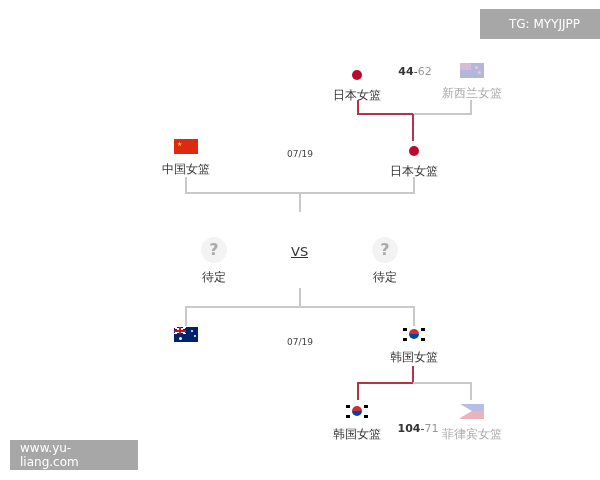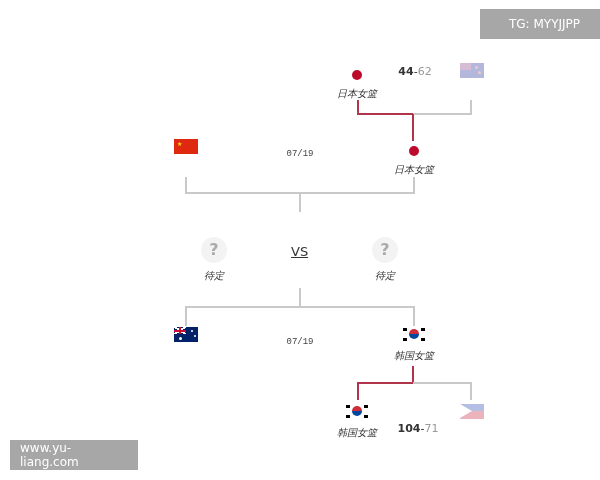--- a/index.html
+++ b/index.html
@@ -1,27 +1,27 @@
 <!DOCTYPE html>
 <html><head>
 <meta charset="utf-8">
 <style>
   html, body { margin:0; padding:0; }
   body { width:600px; height:480px; background:#ffffff; position:relative; overflow:hidden;
          font-family:"DejaVu Sans", "Liberation Sans", sans-serif; color:#333; }
   .line { position:absolute; background:#c9c9c9; }
   .red { background:#b0354a; }
   .team { position:absolute; width:90px; text-align:center; }
-  .team .name { font-size:10px; color:#333; margin-top:3px; white-space:nowrap;font-style:italic; }
+  .team .name { font-size:12px; color:#333; margin-top:3px; white-space:nowrap; }
   .team.lost .name { color:#aaa; }
   .flag { display:inline-block; width:24px; height:15px; position:relative; vertical-align:top; }
   .dot { display:inline-block; width:10px; height:10px; border-radius:50%; background:#bc0a2d; margin-top:3px; }
   .score { position:absolute; font-size:11px; color:#333; text-align:center; width:60px; }
   .score .lose { color:#999; }
-  .date { position:absolute; font-size:9px; color:#444; text-align:center; width:50px;font-family:Liberation Mono, monospace; }
+  .date { position:absolute; font-size:9px; color:#444; text-align:center; width:50px; }
   .q { display:inline-block; width:26px; height:26px; border-radius:50%; background:#f3f3f3; color:#aaa;
        font-weight:bold; font-size:16px; line-height:26px; }
   .vs { position:absolute; font-size:13px; color:#333;text-decoration:underline; }
   .badge { position:absolute; background:#a7a7a7; color:#fff; font-size:12px; padding:0 10px;
            display:flex; align-items:center; justify-content:center; }
 </style>
 </head>
 <body>
 
 <div class="badge" style="left:480px;top:9px;width:109px;height:30px;">
@@ -34,32 +34,34 @@
 </div>
 <div class="score" style="left:385px;top:65px;">
   <b>44</b><span>-</span><span class="lose">62</span>
 </div>
 <div class="team lost" style="left:427px;top:63px;">
   <span class="flag" style="background:#9a9fcf;opacity:.75;">
     <span style="position:absolute;left:0;top:0;width:11px;height:7px;background:#c9a6c8;"></span>
     <span style="position:absolute;left:15px;top:3px;width:3px;height:3px;background:#e8b6c0;border-radius:50%;"></span>
     <span style="position:absolute;left:18px;top:8px;width:3px;height:3px;background:#e8b6c0;border-radius:50%;"></span>
   </span>
+  <div class="name">新西兰女篮</div>
 </div>
 
 <div class="line red" style="left:357px;top:100px;width:2px;height:14px;border-radius:0 0 0 3px;"></div>
 <div class="line red" style="left:357px;top:113px;width:56px;height:2px;"></div>
 <div class="line" style="left:413px;top:113px;width:58px;height:2px;"></div>
 <div class="line" style="left:470px;top:100px;width:2px;height:15px;"></div>
 <div class="line red" style="left:412px;top:114px;width:2px;height:27px;"></div>
 
 <div class="team" style="left:141px;top:139px;">
   <span class="flag" style="background:#de2910;">
     <span style="position:absolute;left:3px;top:2px;color:#ffde00;font-size:6px;line-height:6px;">★</span>
   </span>
+  <div class="name">中国女篮</div>
 </div>
 <div class="date" style="left:275px;top:149px;">07/19</div>
 <div class="team" style="left:369px;top:141px;">
   <span class="dot"></span>
   <div class="name">日本女篮</div>
 </div>
 
 <div class="line" style="left:185px;top:177px;width:2px;height:16px;"></div>
 <div class="line" style="left:185px;top:192px;width:230px;height:2px;"></div>
 <div class="line" style="left:413px;top:177px;width:2px;height:17px;"></div>
@@ -118,17 +120,18 @@
   </span>
   <div class="name">韩国女篮</div>
 </div>
 <div class="score" style="left:388px;top:422px;">
   <b>104</b><span>-</span><span class="lose">71</span>
 </div>
 <div class="team lost" style="left:427px;top:404px;">
   <span class="flag" style="background:linear-gradient(#a9b4e0 50%,#e8a6b0 50%);opacity:.85;">
     <span style="position:absolute;left:0;top:0;width:0;height:0;border-top:7.5px solid transparent;border-bottom:7.5px solid transparent;border-left:12px solid #fff;"></span>
   </span>
+  <div class="name">菲律宾女篮</div>
 </div>
 
 <div class="badge" style="left:10px;top:440px;width:108px;height:30px;">
   <span>www.yu-liang.com</span>
 </div>
 
 </body></html>

